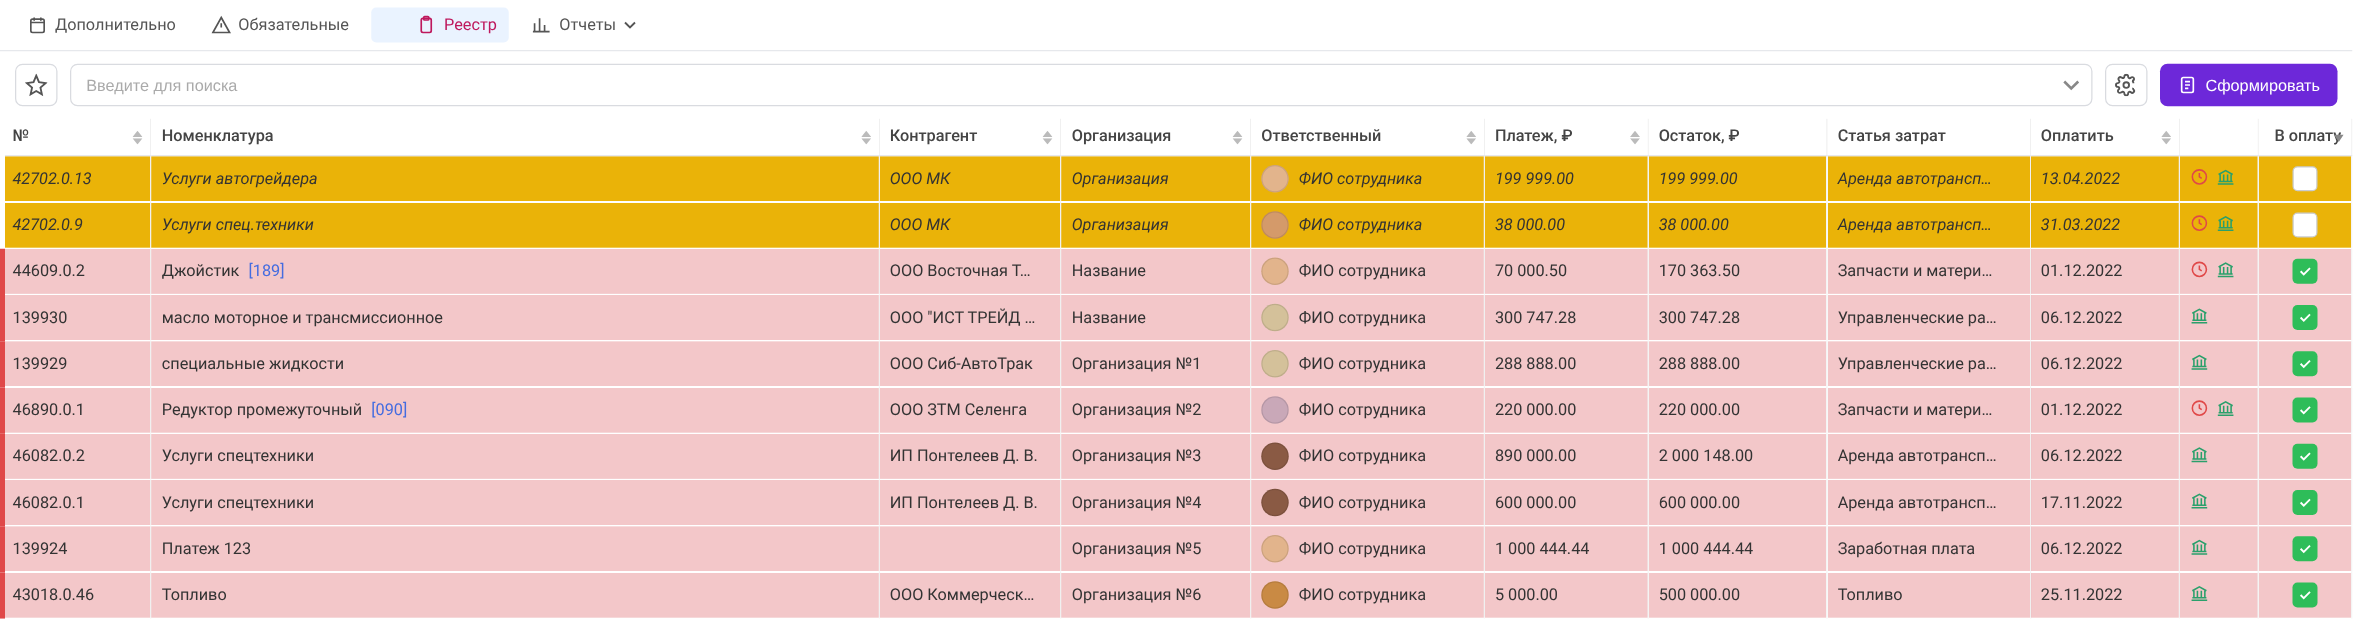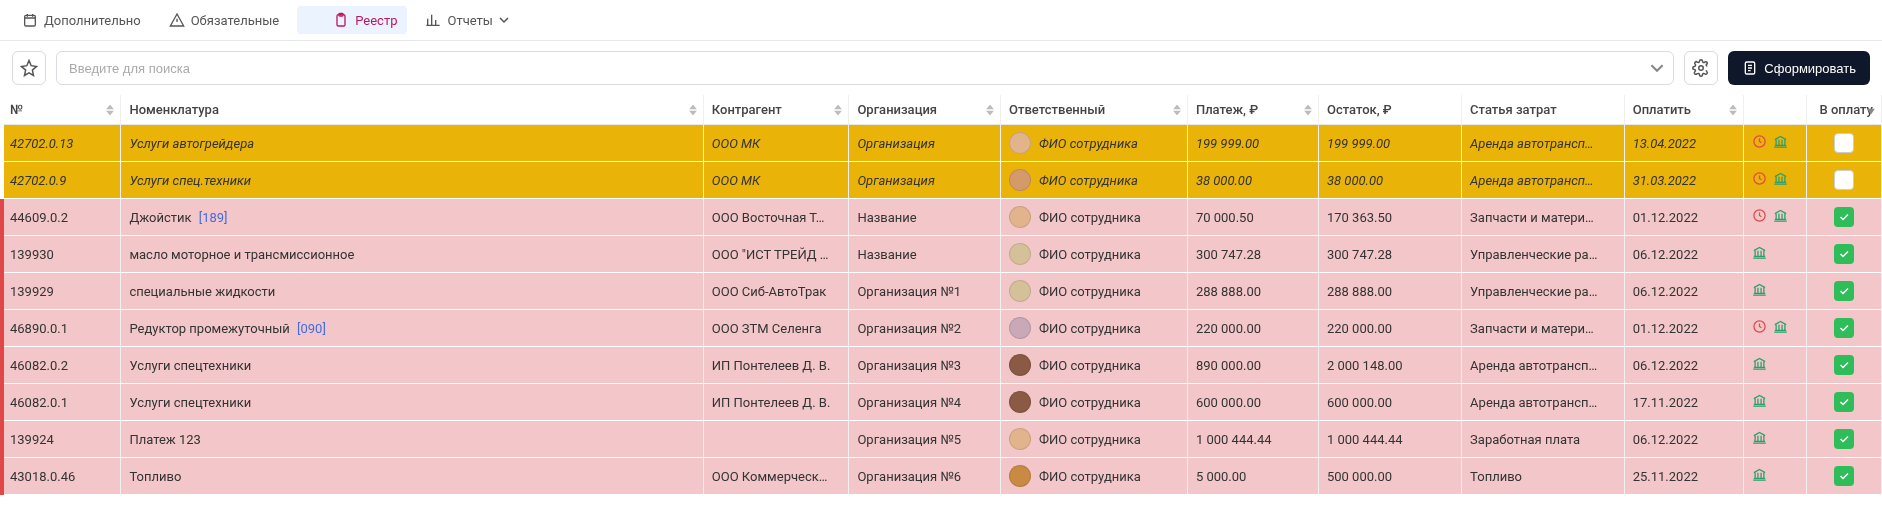--- a/index.html
+++ b/index.html
@@ -71,21 +71,21 @@
     pointer-events: none;
   }
   .generate-btn {
     height: 34px;
     display: flex;
     align-items: center;
     gap: 6px;
     padding: 0 14px;
     border: none;
     border-radius: 6px;
-    background: #0f172a;
+    background: #6d28d9;
     color: #fff;
     font-size: 13px;
     cursor: pointer;
   }
   .generate-btn svg { width: 16px; height: 16px; }
   
   .grid {
     width: 100%;
     border-collapse: collapse;
     table-layout: fixed;

